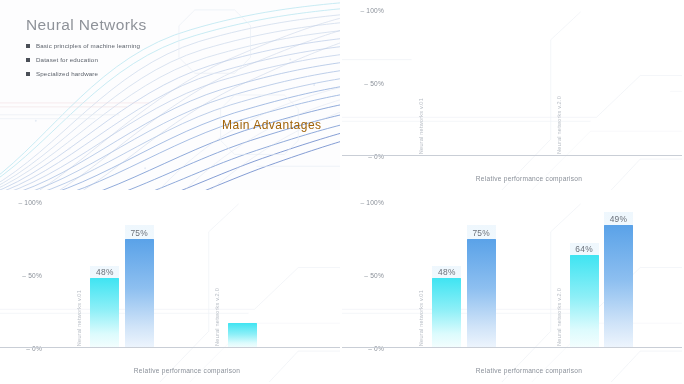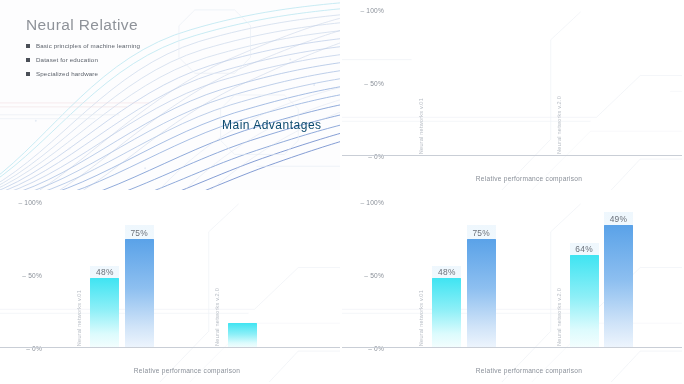--- a/index.html
+++ b/index.html
@@ -17,21 +17,21 @@
   .slide{position:absolute;inset:0;background:#fdfdfe;}
   .slide svg{position:absolute;inset:0;width:100%;height:100%;}
   .slide-text{position:absolute;left:26px;top:16px;z-index:5;}
   .slide-title{font-size:15.5px;font-weight:400;color:#8e9299;
                letter-spacing:.4px;margin:0 0 8px 0;white-space:nowrap;}
   .bullet{display:flex;align-items:center;gap:6px;margin:0 0 7px 0;}
   .bullet-mark{width:4px;height:4px;background:#4a4f57;flex:none;}
   .bullet-text{font-size:6.2px;color:#5d636c;white-space:nowrap;
                letter-spacing:.15px;}
   .watermark{position:absolute;left:222px;top:118px;font-size:12px;
-             color:#0c4a6e;letter-spacing:.5px;white-space:nowrap;z-index:2;}
+             color:#a16207;letter-spacing:.5px;white-space:nowrap;z-index:2;}
 
   
   .chart{position:absolute;inset:0;}
   .chart-bg{position:absolute;inset:0;}
   .plot{position:absolute;left:44px;right:10px;top:10px;bottom:34px;}
 
   .ytick{position:absolute;left:-42px;width:40px;text-align:right;
          font-size:6.6px;color:#8a9099;transform:translateY(-50%);
          white-space:nowrap;letter-spacing:.2px;}
   .ytick .dash{color:#9aa0a8;margin-right:2px;}
@@ -127,21 +127,21 @@
             <circle cx="70" cy="150" r="1"></circle>
           <circle cx="146" cy="170" r="1"></circle>
             <circle cx="292" cy="60" r="1"></circle>
           <circle cx="316" cy="86" r="1"></circle>
         </g>
       </svg>
 
       <div class="watermark">Main Advantages</div>
 
       <div class="slide-text">
-        <div class="slide-title">Neural Relative</div>
+        <div class="slide-title">Neural Networks</div>
 
         <div class="bullet">
           <span class="bullet-mark"></span>
           <span class="bullet-text">Basic principles of machine learning</span>
         </div>
         <div class="bullet">
           <span class="bullet-mark"></span>
           <span class="bullet-text">Dataset for education</span>
         </div>
         <div class="bullet">

